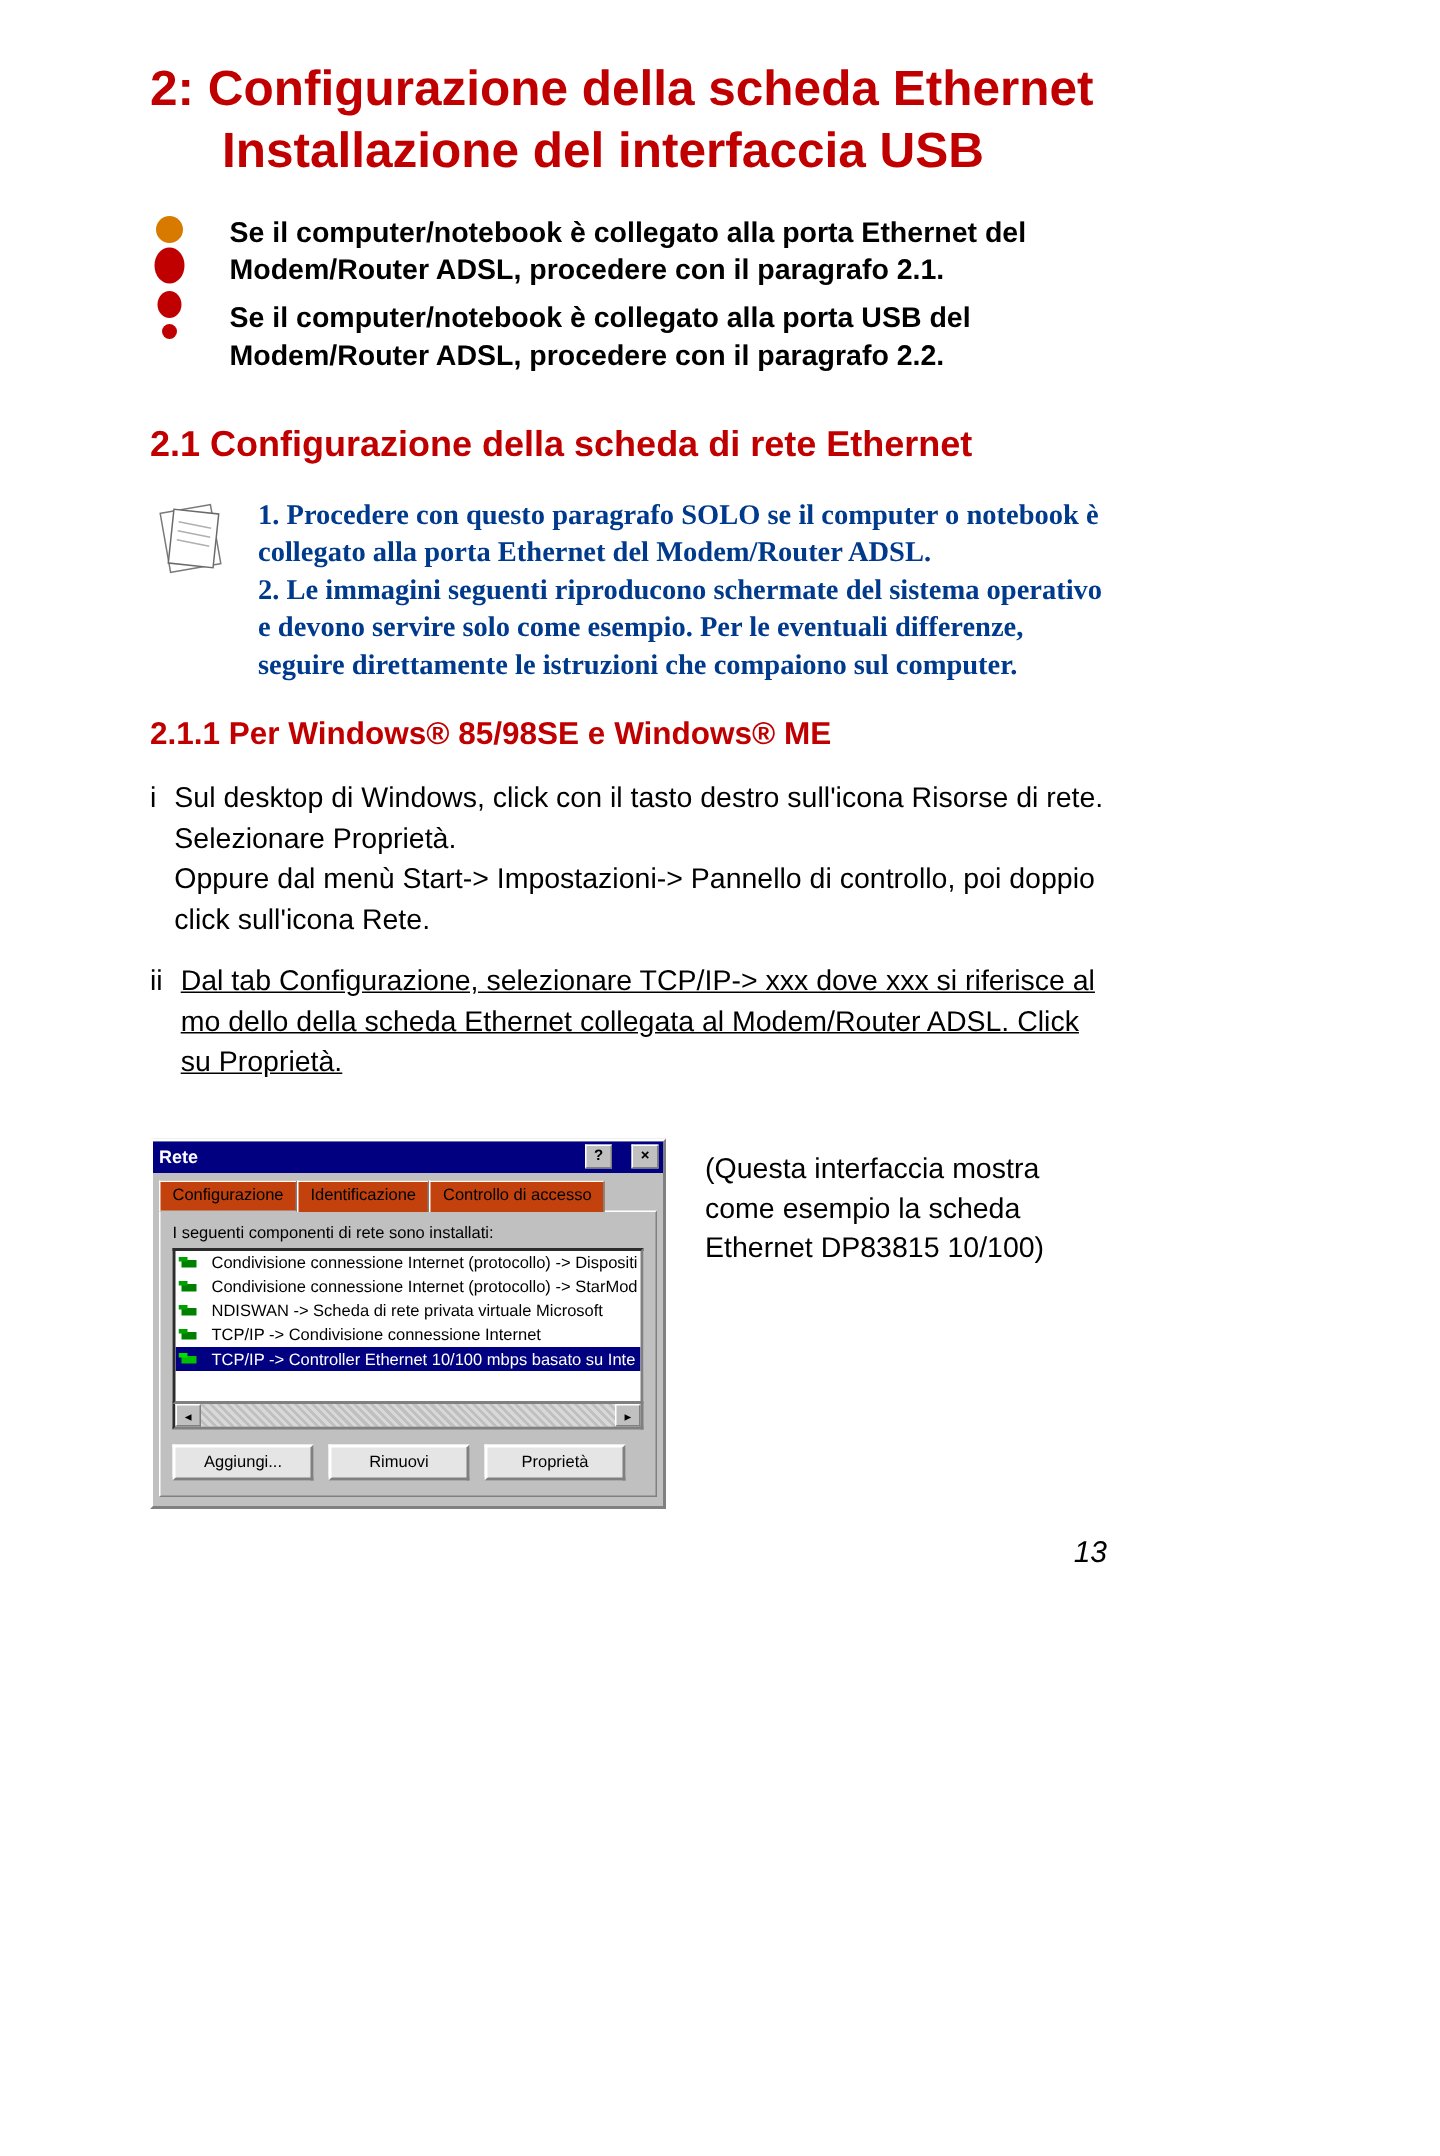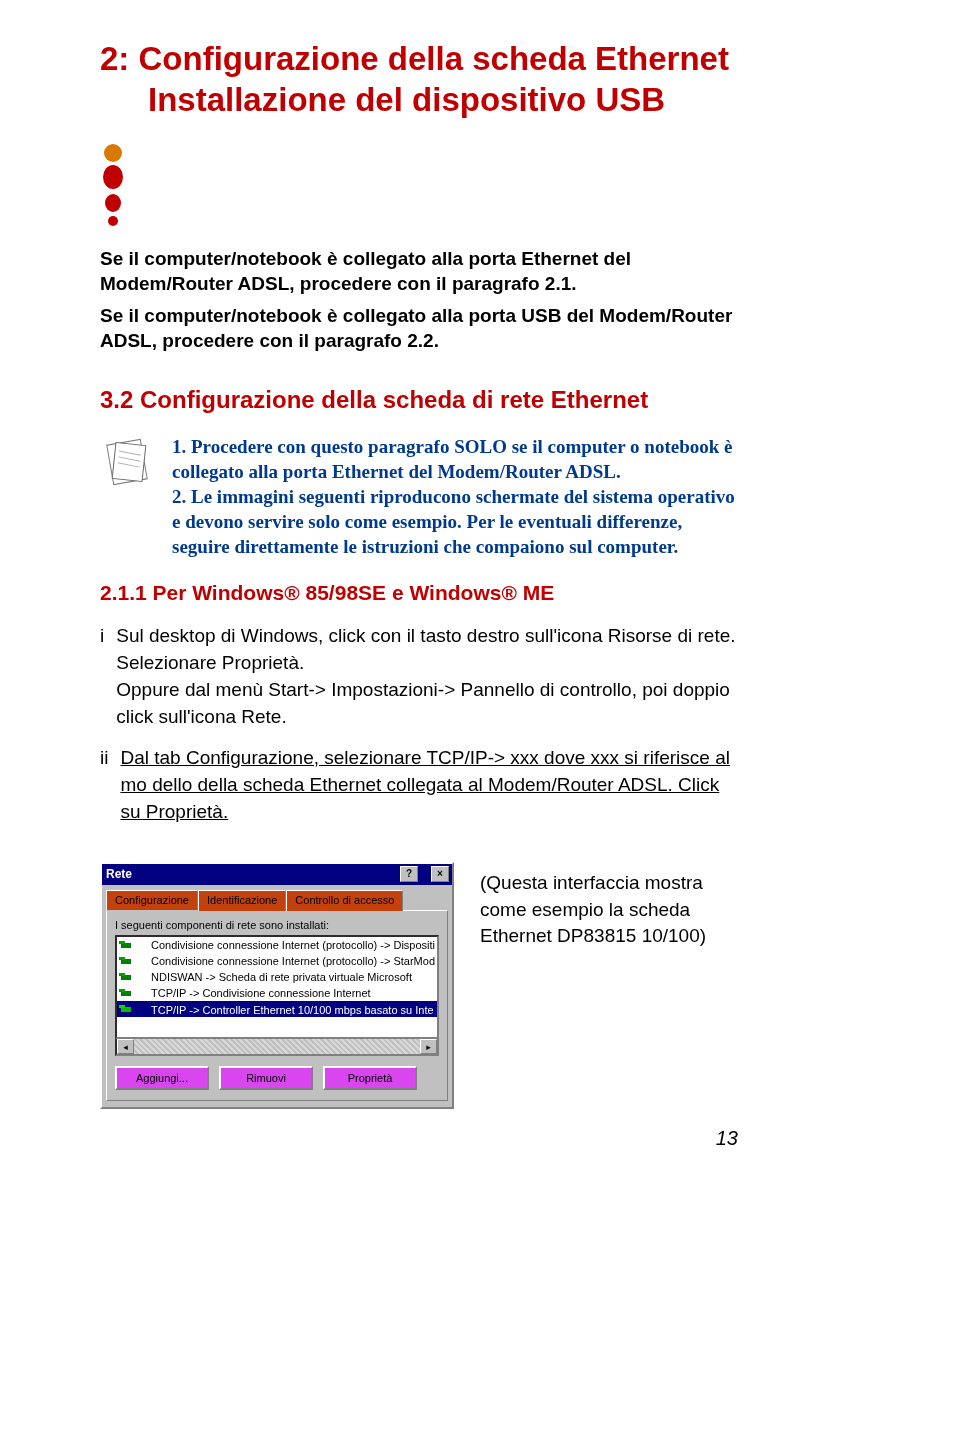--- a/index.html
+++ b/index.html
@@ -14,21 +14,21 @@
     border-radius:11px;
   }
   .h1{
     color:#c00000;
     font-size:33px;
     font-weight:bold;
     line-height:1.25;
     margin-bottom:22px;
   }
   .h1 .line2{display:block;padding-left:48px;}
-  .row-intro{display:flex;gap:17px;margin-bottom:32px;flex-direction:column;}
+  .row-intro{display:flex;gap:27px;margin-bottom:32px;}
   .excl{flex:0 0 auto;}
   .excl svg{display:block;}
   .para{font-size:19px;font-weight:bold;line-height:1.35;}
   .h2{
     color:#c00000;
     font-size:24px;
     font-weight:bold;
     margin:26px 0 20px 0;
   }
   .note-row{display:flex;gap:16px;align-items:flex-start;margin-bottom:22px;}
@@ -70,69 +70,69 @@
   .panel{
     margin:0 4px 6px 4px;padding:8px 8px 10px 8px;
     border:1px solid #808080;border-top-color:#fff;border-left-color:#fff;
     background:#c0c0c0;
   }
   .panel-lbl{font-size:11px;margin-bottom:4px;}
   .listbox{
     background:#fff;border:2px inset #808080;height:100px;overflow:hidden;
     font-size:11px;
   }
-  .lrow{display:flex;align-items:center;gap:18px;padding:1px 2px;white-space:nowrap;}
+  .lrow{display:flex;align-items:center;gap:8px;padding:1px 2px;white-space:nowrap;}
   .lrow.sel{background:#000080;color:#fff;align-items:flex-end;}
   .mini-ico{width:14px;height:14px;flex:0 0 auto;}
   .mini-ico svg{display:block;}
   .scrollbar{
     height:15px;background:#c0c0c0;
     border:2px inset #808080;border-top:none;display:flex;
   }
   .sbtn{
     width:15px;height:13px;background:#c0c0c0;
     border:1px solid #808080;border-top-color:#fff;border-left-color:#fff;
     font-size:9px;display:flex;align-items:center;justify-content:center;color:#000;
   }
   .strack{flex:1;background:repeating-linear-gradient(45deg,#d8d8d8 0 2px,#c0c0c0 2px 4px);}
   .btnrow{display:flex;gap:10px;margin-top:10px;}
   .wbtn{
-    padding:4px 10px;background:#d946ef;font-size:11px;color:#000;
+    padding:4px 10px;background:#e5e5e5;font-size:11px;color:#000;
     border:2px solid #808080;border-top-color:#fff;border-left-color:#fff;
     min-width:70px;text-align:center;
   }
   .caption{font-size:19px;line-height:1.4;max-width:330px;margin-top:8px;}
   .page-no{text-align:right;font-style:italic;font-size:20px;margin-top:18px;}
 </style>
 </head>
 <body>
 
 <div class="page">
 
   <div class="h1">
     <span>2: Configurazione della scheda Ethernet</span>
-    <span class="line2">Installazione del dispositivo USB</span>
+    <span class="line2">Installazione del interfaccia USB</span>
   </div>
 
   <div class="row-intro">
     <div class="excl">
       <svg width="26" height="86" viewBox="0 0 26 86">
         <ellipse cx="13" cy="10" rx="9" ry="9" fill="#d97a00"></ellipse>
         <ellipse cx="13" cy="34" rx="10" ry="12" fill="#c00000"></ellipse>
         <ellipse cx="13" cy="60" rx="8" ry="9" fill="#c00000"></ellipse>
         <ellipse cx="13" cy="78" rx="5" ry="5" fill="#c00000"></ellipse>
       </svg>
     </div>
     <div>
       <div class="para">Se il computer/notebook è collegato alla porta Ethernet del Modem/Router ADSL, procedere con il paragrafo 2.1.</div>
       <div class="para" style="margin-top:6px">Se il computer/notebook è collegato alla porta USB del Modem/Router ADSL, procedere con il paragrafo 2.2.</div>
     </div>
   </div>
 
-  <div class="h2">3.2 Configurazione della scheda di rete Ethernet</div>
+  <div class="h2">2.1 Configurazione della scheda di rete Ethernet</div>
 
   <div class="note-row">
     <div class="note-icon">
       <svg width="56" height="56" viewBox="0 0 56 56">
         <rect x="10" y="8" width="34" height="40" fill="#ffffff" stroke="#7a7a7a" transform="rotate(-10 27 28)"></rect>
         <rect x="14" y="10" width="30" height="36" fill="#ffffff" stroke="#6a6a6a" transform="rotate(6 29 28)"></rect>
         <line x1="18" y1="18" x2="40" y2="20" stroke="#b0b0b0" transform="rotate(6 29 28)"></line>
         <line x1="18" y1="24" x2="40" y2="26" stroke="#b0b0b0" transform="rotate(6 29 28)"></line>
         <line x1="18" y1="30" x2="40" y2="32" stroke="#b0b0b0" transform="rotate(6 29 28)"></line>
       </svg>

